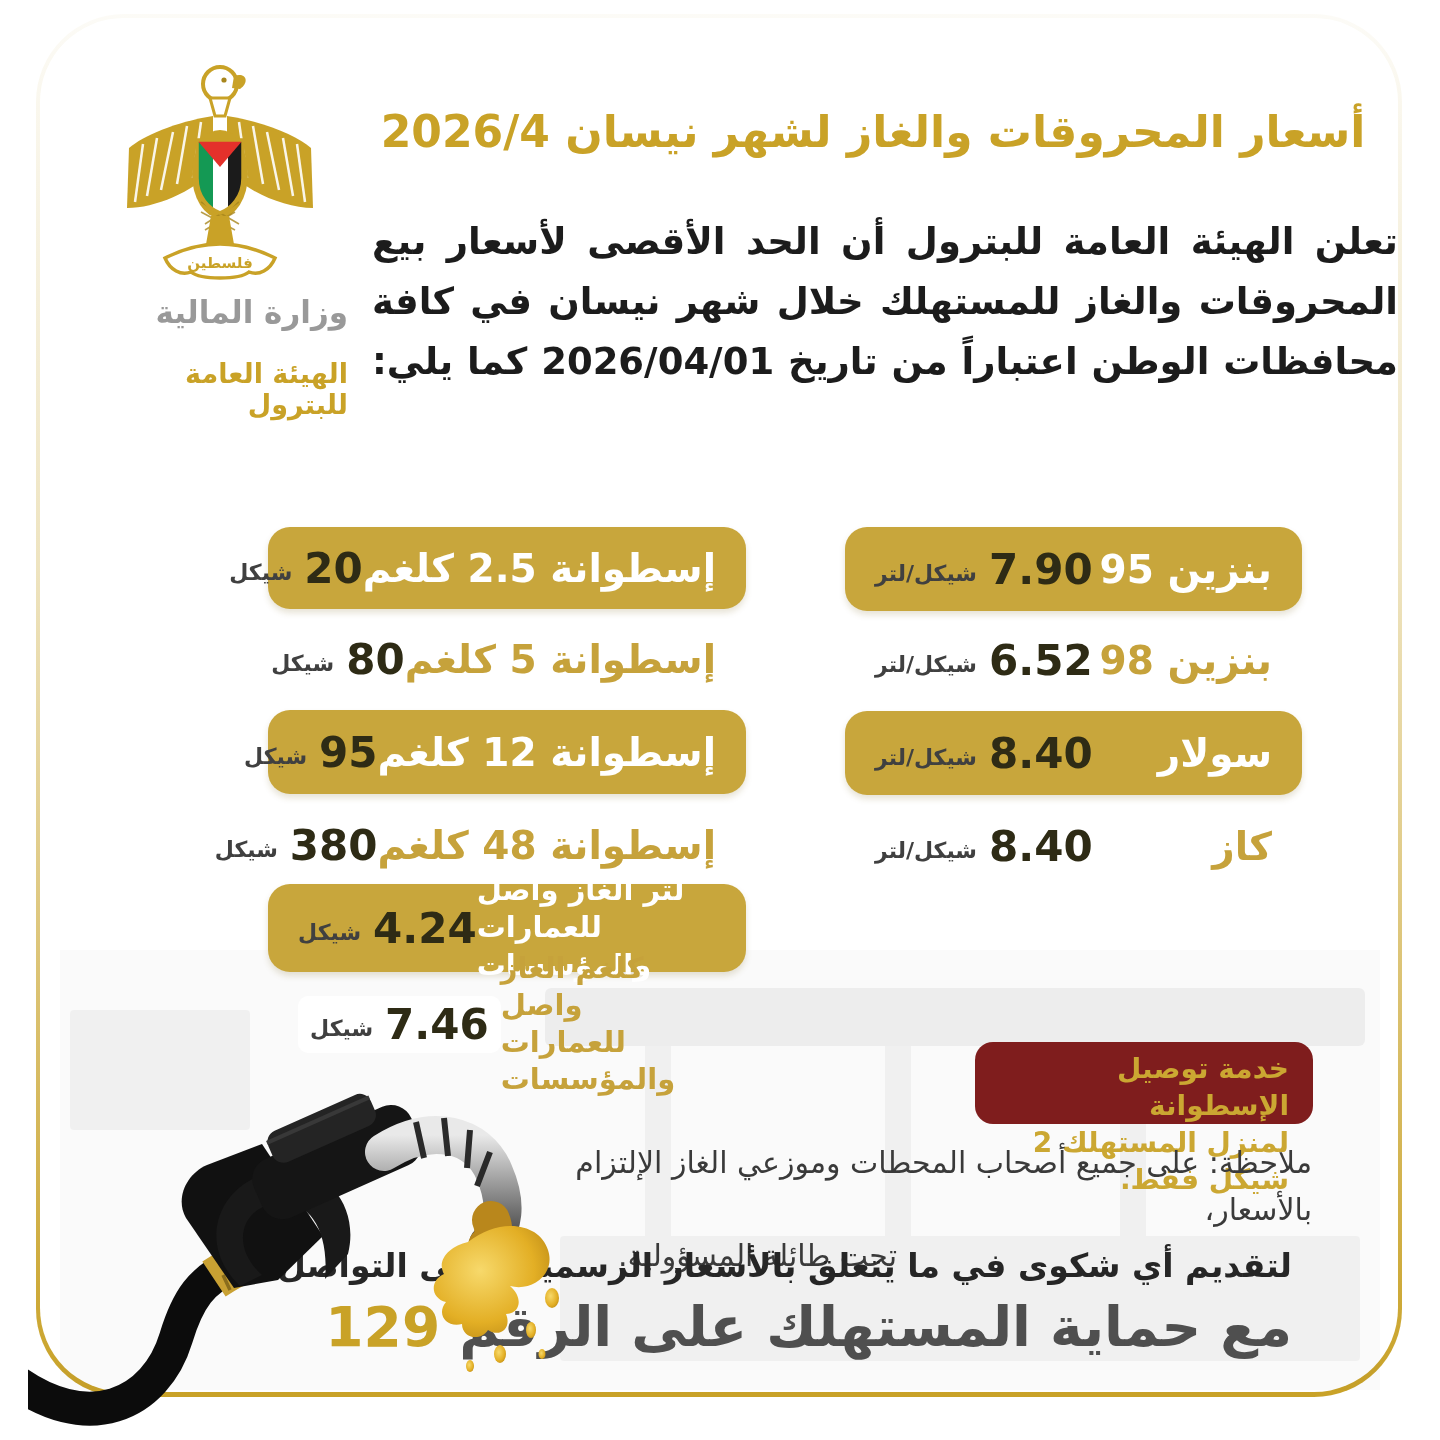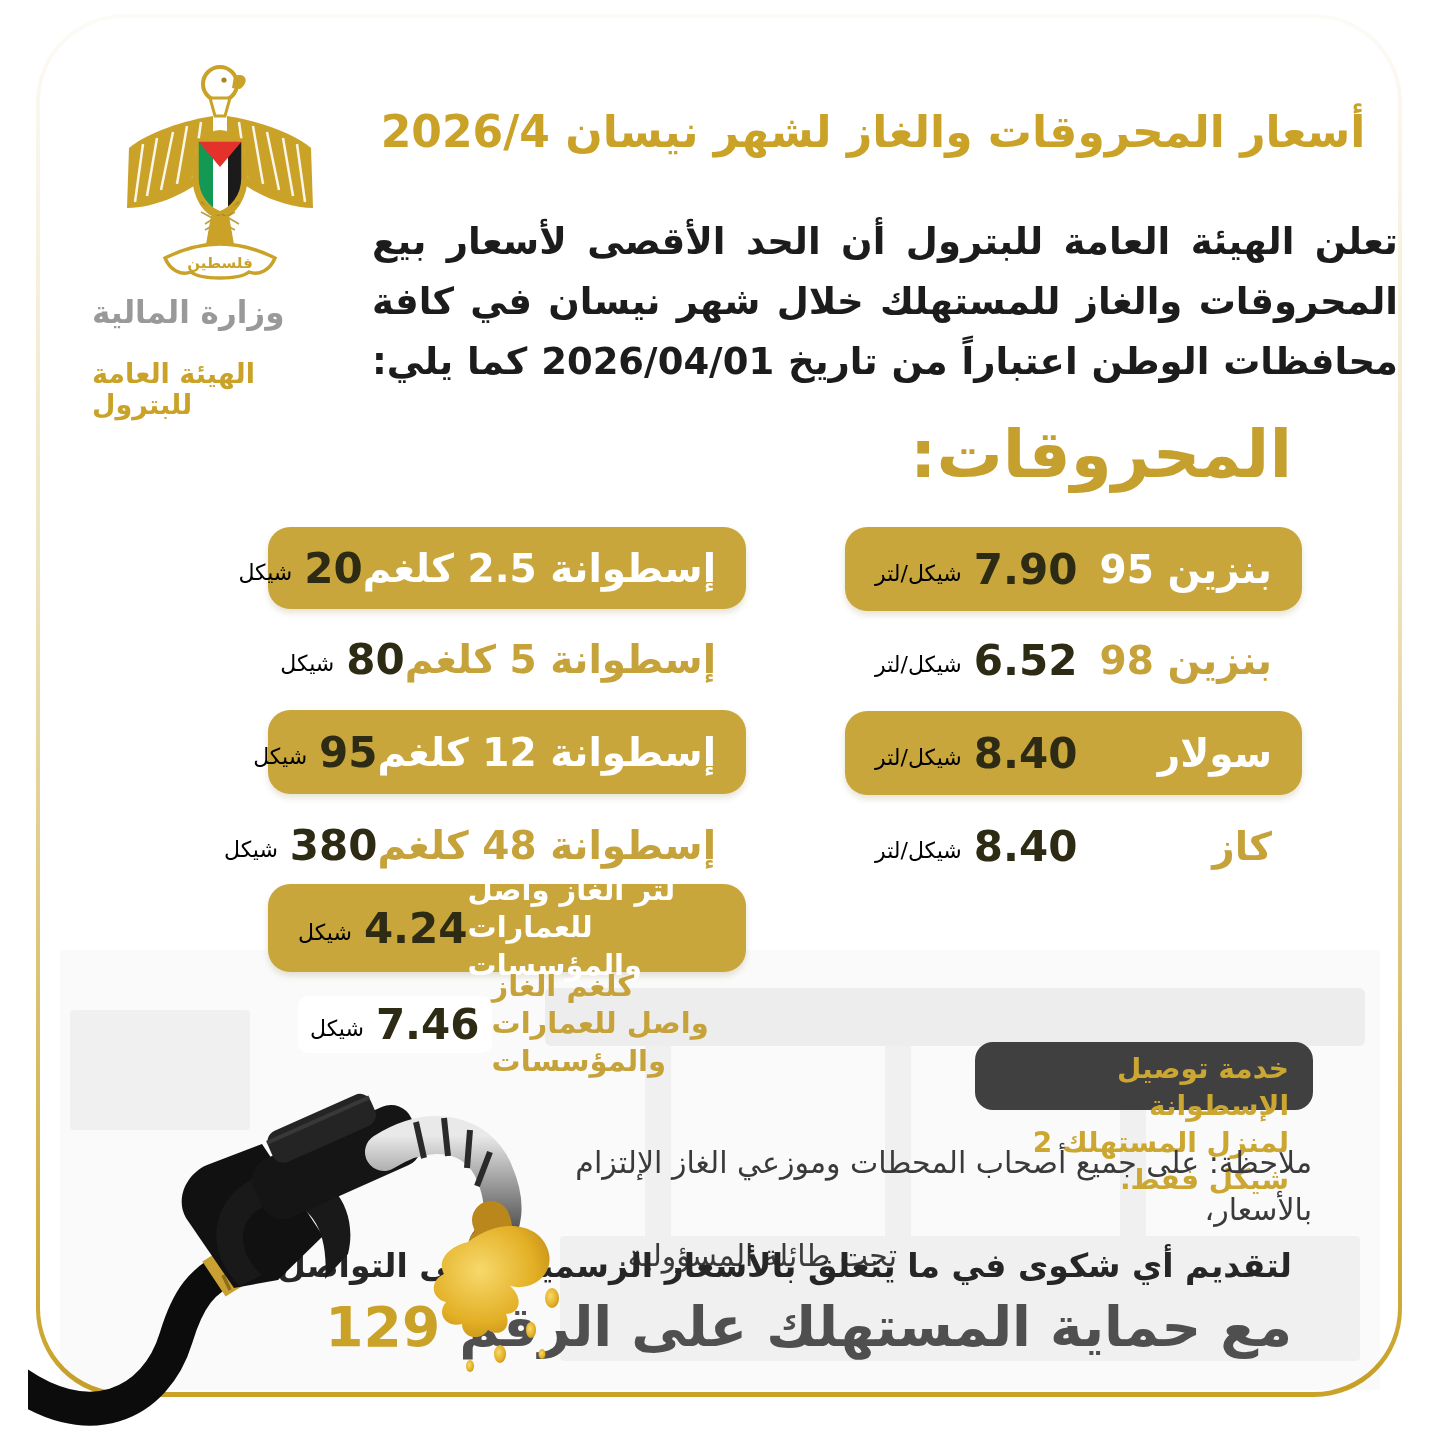--- a/index.html
+++ b/index.html
@@ -7,21 +7,21 @@
     position:relative;width:1440px;height:1440px;background:#ffffff;
     overflow:hidden;font-family:"DejaVu Sans",sans-serif;direction:rtl;
   }
   
   .frame-outer{position:absolute;left:36px;right:38px;top:14px;bottom:43px;border-radius:88px;
     background:linear-gradient(180deg,rgba(236,228,198,0.15) 0%,rgba(224,205,140,0.55) 40%,#C9A227 100%);}
   .frame-inner{position:absolute;left:4px;right:4px;top:4px;bottom:5px;border-radius:84px;background:#ffffff;}
   
   .bg-shape{position:absolute;background:#000;}
   
-  .brand{position:absolute;left:92px;top:50px;width:256px;text-align:left;}
+  .brand{position:absolute;left:92px;top:50px;width:256px;text-align:right;}
   .brand .ministry{font-size:31px;font-weight:800;color:#999999;margin-top:6px;}
   .brand .authority{font-size:27px;font-weight:800;color:#C9A227;margin-top:28px;}
   
   .title{position:absolute;top:106px;right:42px;width:1050px;text-align:center;
     font-size:44px;font-weight:800;color:#C9A227;letter-spacing:0;}
   .announce{position:absolute;top:212px;right:42px;width:1026px;text-align:justify;text-align-last:justify;
     font-size:37px;font-weight:700;color:#1C1C1C;line-height:1.62;}
   
   .section-heading{position:absolute;top:416px;font-size:66px;font-weight:800;color:#C6A02E;}
   .heading-fuels{right:148px;}
@@ -31,24 +31,24 @@
   .col-fuels{left:845px;width:457px;}
   .col-gas{left:268px;width:478px;}
   .row{position:absolute;left:0;right:0;display:flex;justify-content:space-between;align-items:center;
     direction:rtl;padding:0 30px;box-sizing:border-box;}
   .row.pill{background:#C8A63C;border-radius:22px;box-shadow:0 4px 6px rgba(120,100,30,0.18);}
   .row-label{font-size:39px;font-weight:800;color:#C6A23B;white-space:nowrap;}
   .row.pill .row-label{color:#ffffff;}
   .row-label.small{font-size:29px;line-height:1.28;text-align:left;white-space:normal;}
   .row-value{display:flex;direction:rtl;align-items:center;gap:12px;}
   .v-num{font-size:42px;font-weight:800;color:#2E2B15;}
-  .v-unit{font-size:22px;font-weight:400;color:#000000;margin-top:8px;}
+  .v-unit{font-size:22px;font-weight:700;color:#404040;margin-top:8px;}
   .chip{background:#ffffff;border-radius:10px;padding:4px 12px;}
   
-  .badge{position:absolute;left:975px;top:1042px;width:338px;height:68px;background:#404040;border-radius:18px;
+  .badge{position:absolute;left:975px;top:1042px;width:338px;height:82px;background:#7f1d1d;border-radius:18px;
     box-sizing:border-box;padding:9px 24px;text-align:right;direction:rtl;
     font-size:28px;font-weight:700;color:#CBA732;line-height:1.32;}
   
   .note{position:absolute;right:128px;top:1140px;width:760px;text-align:right;direction:rtl;
     font-size:30px;font-weight:400;color:#3A3A3A;line-height:1.55;}
   .note .l2{padding-right:415px;}
   
   .complaint{position:absolute;right:148px;top:1246px;text-align:right;direction:rtl;}
   .complaint .l1{font-size:33px;font-weight:800;color:#262626;}
   .complaint .l2{font-size:55px;font-weight:800;color:#4F4F4F;margin-top:10px;}
@@ -131,21 +131,20 @@
         <text x="107" y="218" text-anchor="middle" font-size="15" font-weight="bold" fill="#C9A227" font-family="DejaVu Sans, sans-serif">فلسطين</text>
       </g>
     </svg>
     <div class="ministry">وزارة المالية</div>
     <div class="authority">الهيئة العامة للبترول</div>
   </div>
 
   <div class="title">أسعار المحروقات والغاز لشهر نيسان  2026/4</div>
   <div class="announce">تعلن الهيئة العامة للبترول أن الحد الأقصى لأسعار بيع المحروقات والغاز للمستهلك خلال شهر نيسان في كافة محافظات الوطن اعتباراً من تاريخ 2026/04/01 كما يلي:</div>
 
-  <div class="section-heading heading-fuels">المحروقات:</div>
 
   <div class="col col-fuels">
     <div class="row pill" style="top:527px;height:84px;">
       <div class="row-label">بنزين 95</div>
       <div class="row-value">
         <span class="v-num">7.90</span>
         <span class="v-unit">شيكل/لتر</span>
       </div>
     </div>
     <div class="row" style="top:618px;height:84px;">

